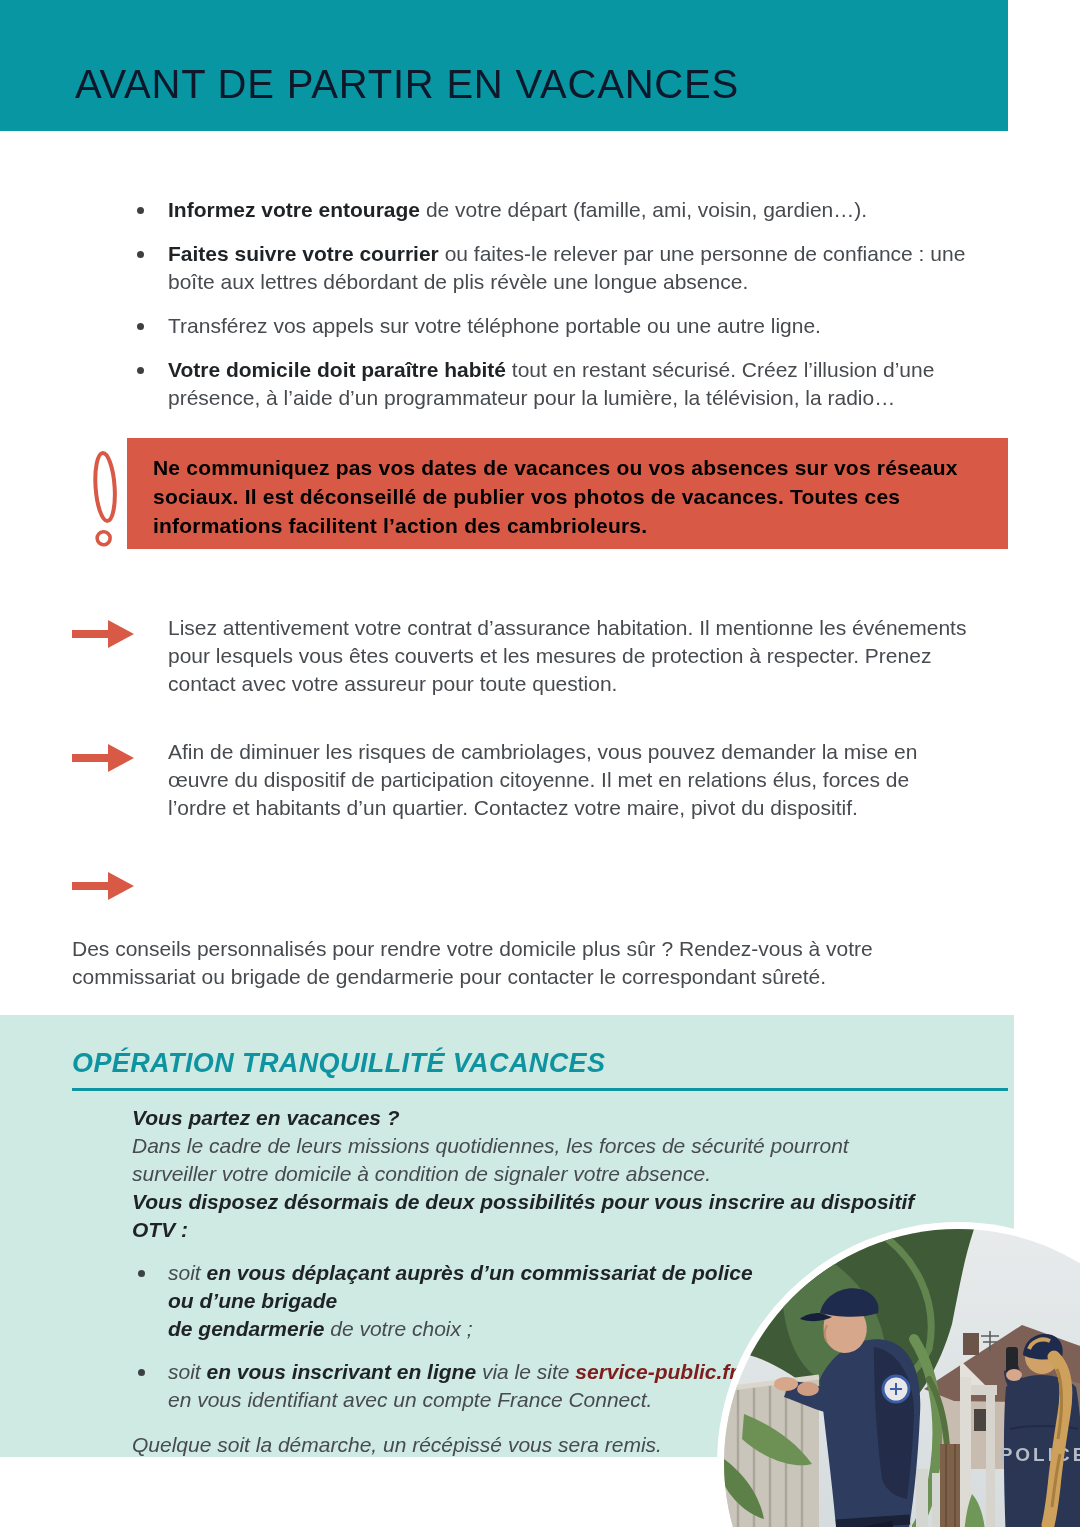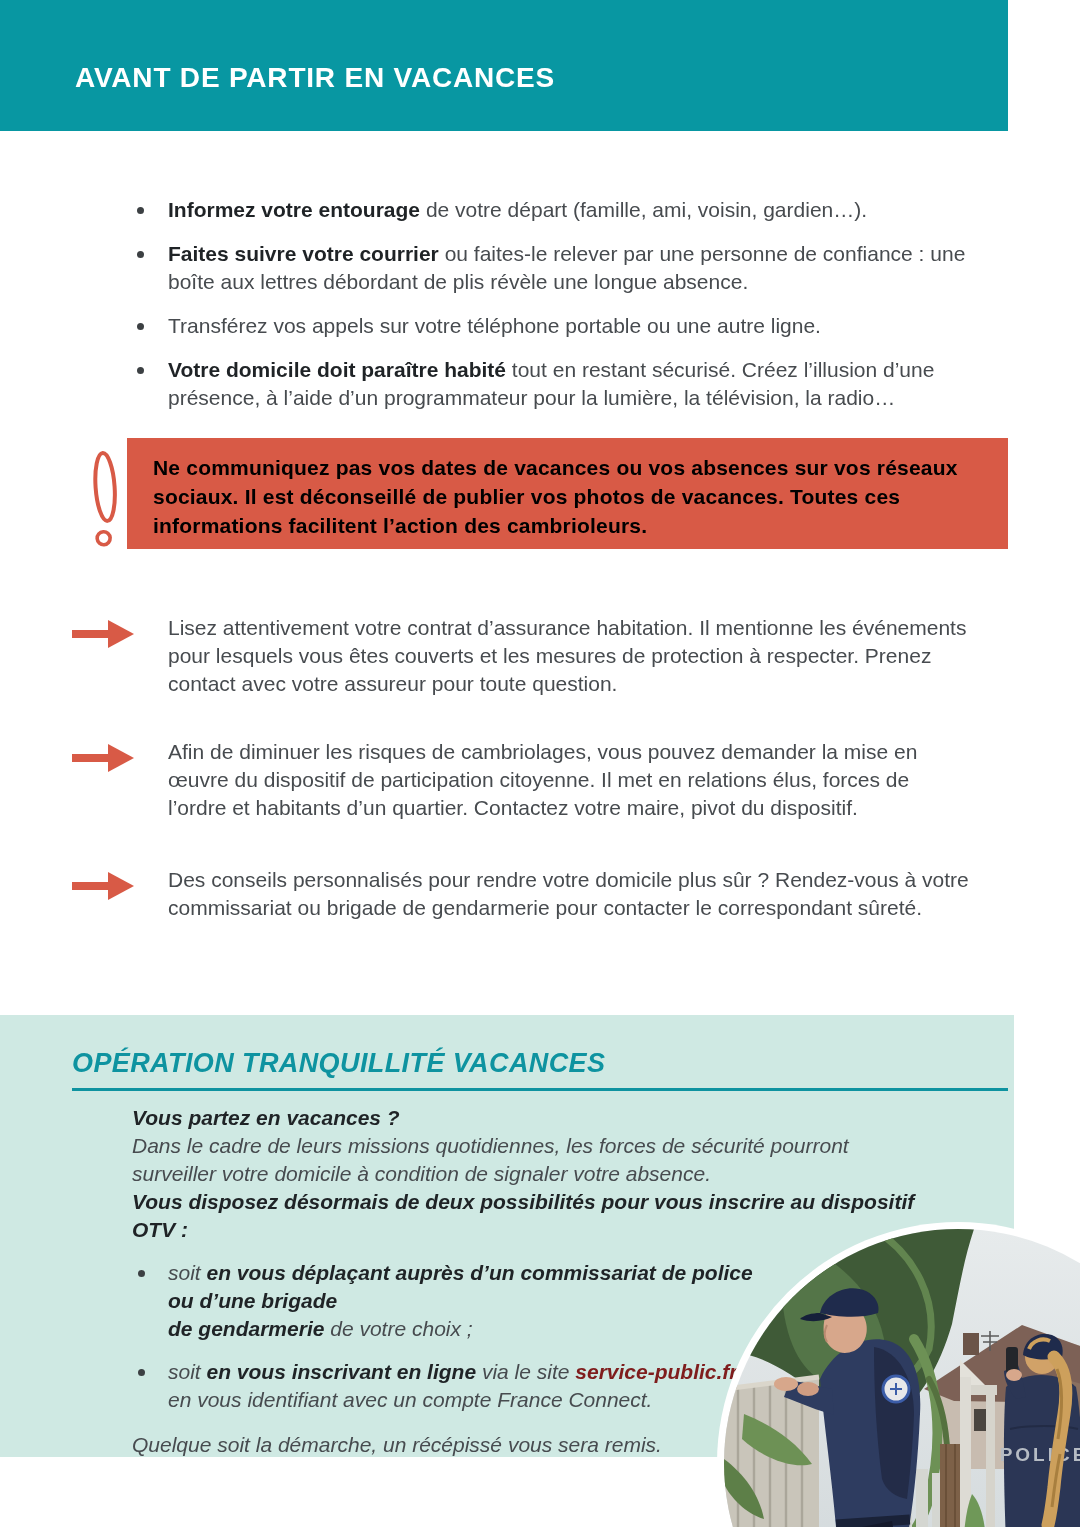--- a/index.html
+++ b/index.html
@@ -4,21 +4,21 @@
 <style>
   html,body{margin:0;padding:0;}
   body{
     width:1080px;height:1527px;position:relative;overflow:hidden;
     background:#ffffff;font-family:"Liberation Sans",sans-serif;
     -webkit-font-smoothing:antialiased;
   }
   
   .banner{position:absolute;left:0;top:0;width:1008px;height:131px;background:#0897a2;}
   .banner h1{
-    margin:0;padding:64px 0 0 75px;color:#ffffff;font-size:28px;font-weight:bold;
+    margin:0;padding:64px 0 0 75px;color:#0f172a;font-size:40px;font-weight:normal;
     letter-spacing:.8px;line-height:1;
   }
   
   .intro-list{position:absolute;left:135px;top:196px;width:845px;}
   .b-row{position:relative;padding-left:33px;margin-bottom:16px;
     font-size:21px;line-height:28px;color:#474b4f;}
   .dot{position:absolute;left:2px;top:11px;width:7px;height:7px;border-radius:50%;background:#3c4043;}
   .bold{font-weight:bold;color:#1f2326;}
   
   .warning-icon{position:absolute;left:86px;top:450px;width:38px;height:100px;}
@@ -91,21 +91,21 @@
   </svg>
   <div class="tip-text">Lisez attentivement votre contrat d’assurance habitation. Il mentionne les événements pour lesquels vous êtes couverts et les mesures de protection à respecter. Prenez contact avec votre assureur pour toute question.</div>
 </div>
 <div class="tip" style="top:738px;">
   <svg width="62" height="30" viewBox="0 0 62 30">
     <rect x="0" y="11" width="40" height="8" fill="#d85a46"></rect>
     <polygon points="36,1 62,15 36,29" fill="#d85a46"></polygon>
   </svg>
   <div class="tip-text">Afin de diminuer les risques de cambriolages, vous pouvez demander la mise en œuvre du dispositif de participation citoyenne. Il met en relations élus, forces de l’ordre et habitants d’un quartier. Contactez votre maire, pivot du dispositif.</div>
 </div>
-<div class="tip" style="top:866px;">
+<div class="tip" style="top:866px;flex-direction:column;">
   <svg width="62" height="30" viewBox="0 0 62 30">
     <rect x="0" y="11" width="40" height="8" fill="#d85a46"></rect>
     <polygon points="36,1 62,15 36,29" fill="#d85a46"></polygon>
   </svg>
   <div class="tip-text">Des conseils personnalisés pour rendre votre domicile plus sûr ? Rendez-vous à votre commissariat ou brigade de gendarmerie pour contacter le correspondant sûreté.</div>
 </div>
 
 <section class="otv">
   <h2 class="otv-heading">OPÉRATION TRANQUILLITÉ VACANCES</h2>
   <div class="otv-rule"></div>

